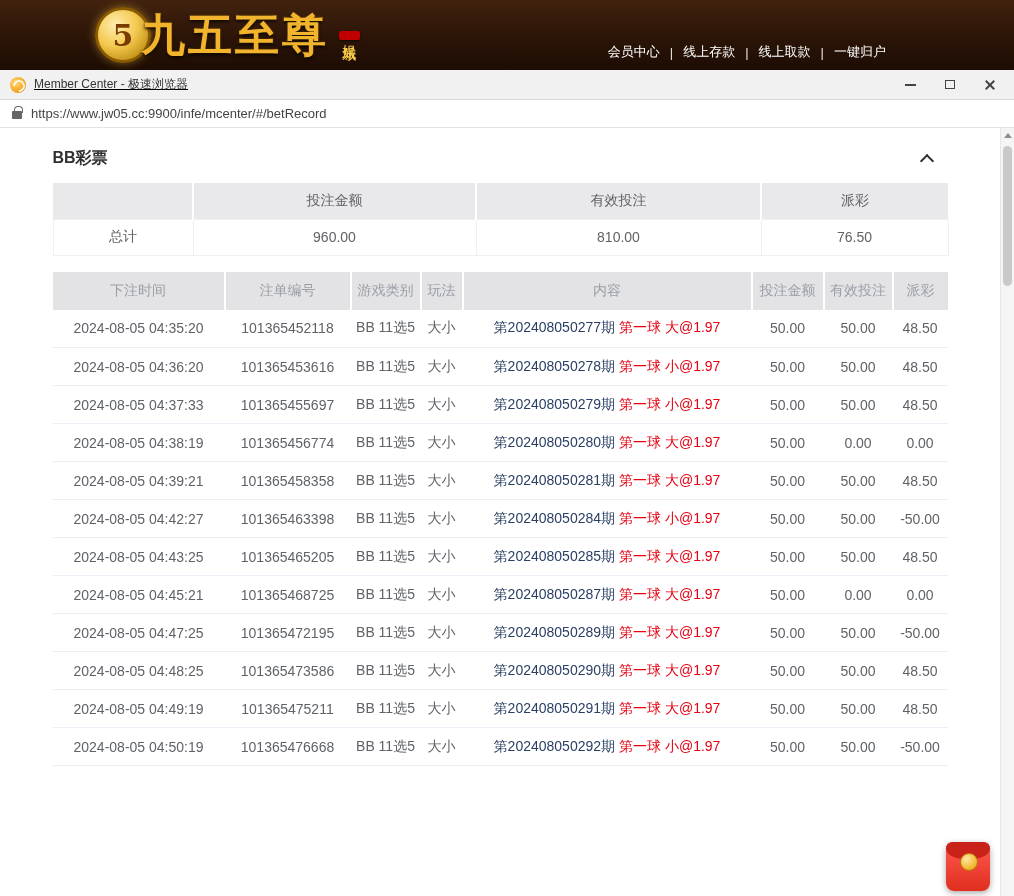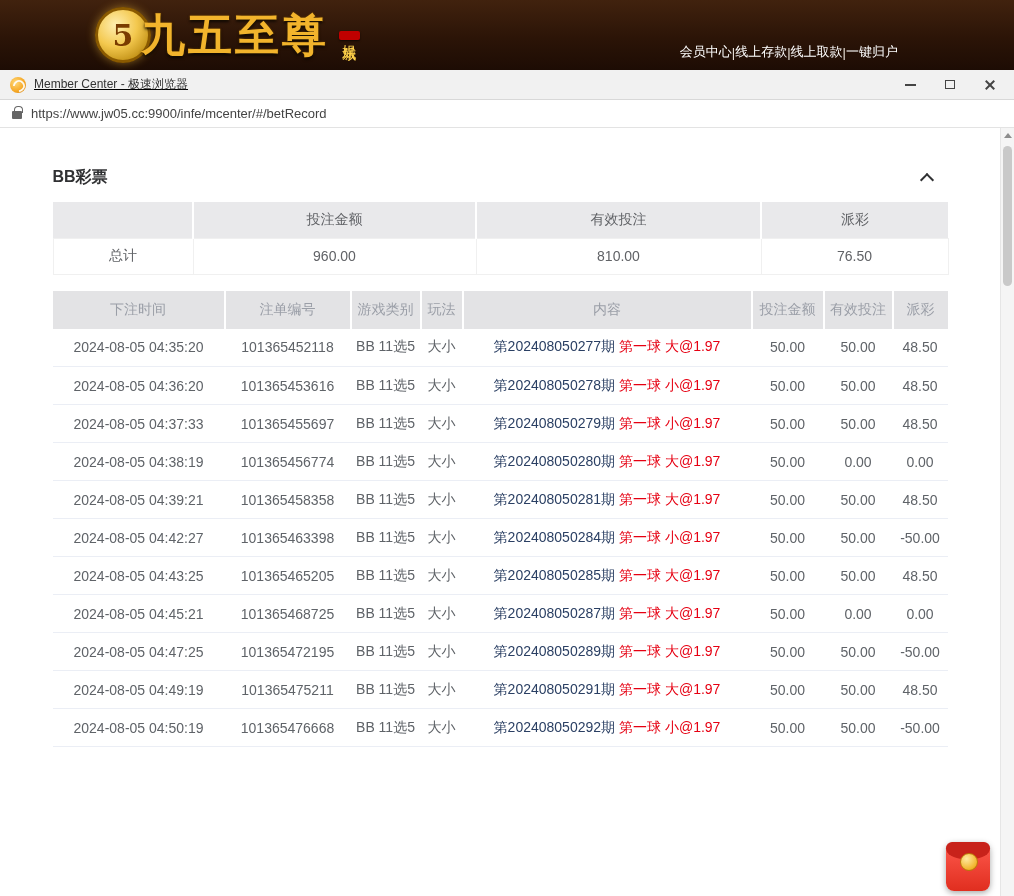--- a/index.html
+++ b/index.html
@@ -30,22 +30,22 @@
     font-family:Liberation Mono, monospace; color:#f2b42c;
     text-shadow:0 2px 3px rgba(0,0,0,.8), 0 0 2px #7a4c00;
   }
   .brand-badge {
     writing-mode:vertical-rl; text-orientation:upright;
     background:#c00000; color:#ffd24a; font-size:14px; line-height:1.05;
     padding:3px 3px; margin-left:10px; border-radius:2px; letter-spacing:1px;
     box-shadow:0 1px 2px rgba(0,0,0,.6);
   }
   .top-nav {
-    position:absolute; right:116px; bottom:9px;
-    display:flex; align-items:center; 
+    position:absolute; right:128px; bottom:9px;
+    display:flex; align-items:center; gap:10px;
     color:#ffffff; font-size:13px;
   }
   .top-nav a { color:#ffffff; text-decoration:none; cursor:pointer; }
   .top-nav .sep { color:#e9e2d8; }
 
   
   .titlebar {
     height:30px; background:#f1f1f1; border-bottom:1px solid #d8d8d8;
     display:flex; align-items:center; padding:0 10px;text-decoration:underline;
   }
@@ -80,21 +80,21 @@
   .lock::before {
     content:""; position:absolute; top:-5px; left:1.5px; width:7px; height:6px;
     border:1.5px solid #666; border-bottom:none; border-radius:4px 4px 0 0;
   }
   .url-text { font-size:13px; color:#444; margin-left:9px; }
 
   
   .content { position:absolute; top:128px; left:0; right:14px; bottom:0; background:#fff; overflow:hidden; }
   .container { width:895px; margin:0 auto; }
 
-  .panel-title-row { margin-top:39px; display:flex; align-items:center; justify-content:space-between; }
+  .panel-title-row { margin-top:20px; display:flex; align-items:center; justify-content:space-between; }
   .panel-title { font-size:16px; font-weight:bold; color:#303133; }
   .chevron-up {
     width:10px; height:10px; border-top:2px solid #303133; border-left:2px solid #303133;
     transform:rotate(45deg); margin-right:16px; margin-top:5px; cursor:pointer;
   }
 
   .filters { margin-top:20px; display:flex; align-items:center; }
   .btn {
     height:36px; padding:0 19px; border-radius:4px; font-size:14px;
     background:#fff; border:1px solid #dcdfe6; color:#606266; cursor:pointer;
@@ -390,20 +390,32 @@
     <td>BB 11选5</td>
     <td>大小</td>
     <td>
       <span class="period">第202408050289期</span><span class="pick">第一球 大@1.97</span>
     </td>
     <td>50.00</td>
     <td>50.00</td>
     <td class="neg">-50.00</td>
   </tr>
 
+  <tr>
+    <td>2024-08-05 04:48:25</td>
+    <td>101365473586</td>
+    <td>BB 11选5</td>
+    <td>大小</td>
+    <td>
+      <span class="period">第202408050290期</span><span class="pick">第一球 大@1.97</span>
+    </td>
+    <td>50.00</td>
+    <td>50.00</td>
+    <td>48.50</td>
+  </tr>
 
   <tr>
     <td>2024-08-05 04:49:19</td>
     <td>101365475211</td>
     <td>BB 11选5</td>
     <td>大小</td>
     <td>
       <span class="period">第202408050291期</span><span class="pick">第一球 大@1.97</span>
     </td>
     <td>50.00</td>

